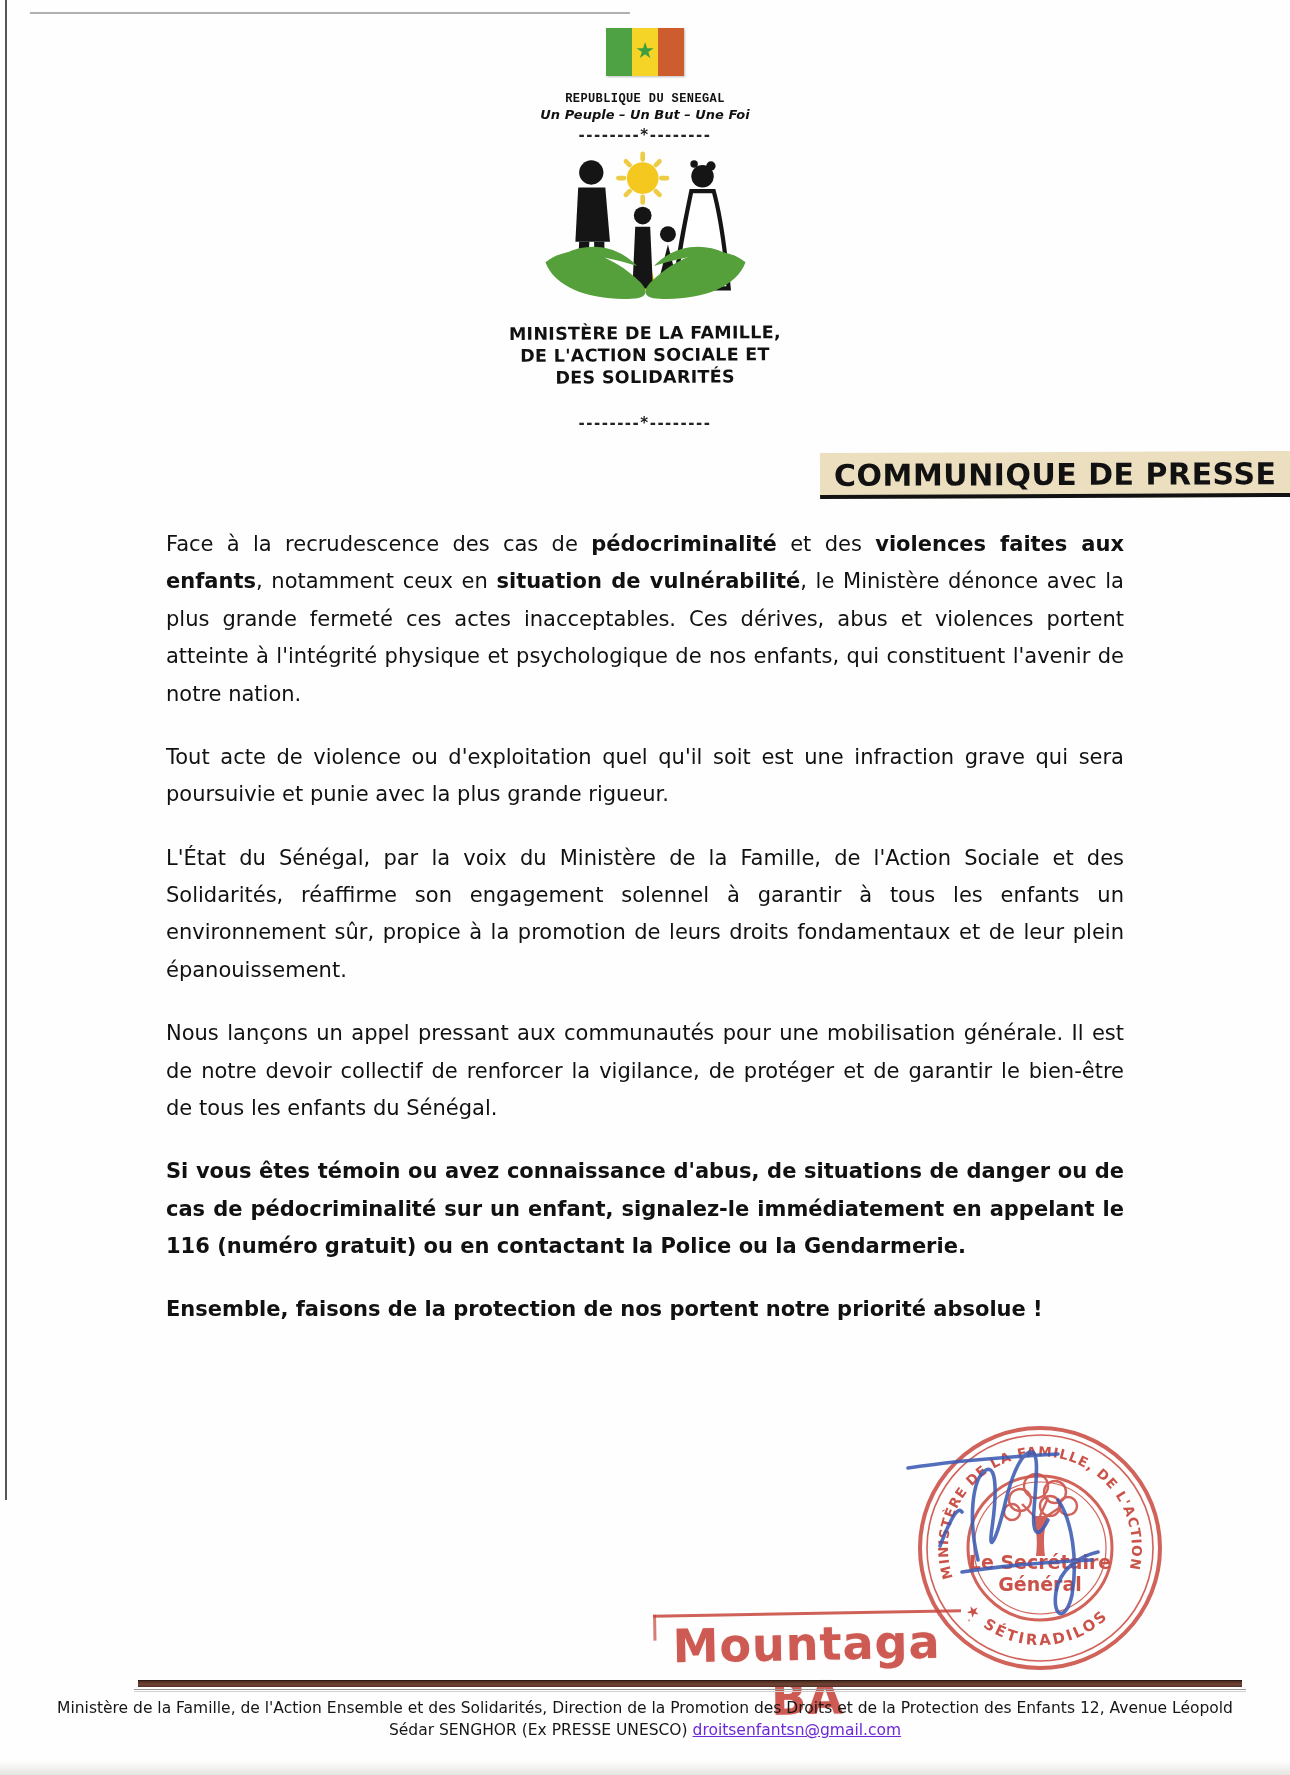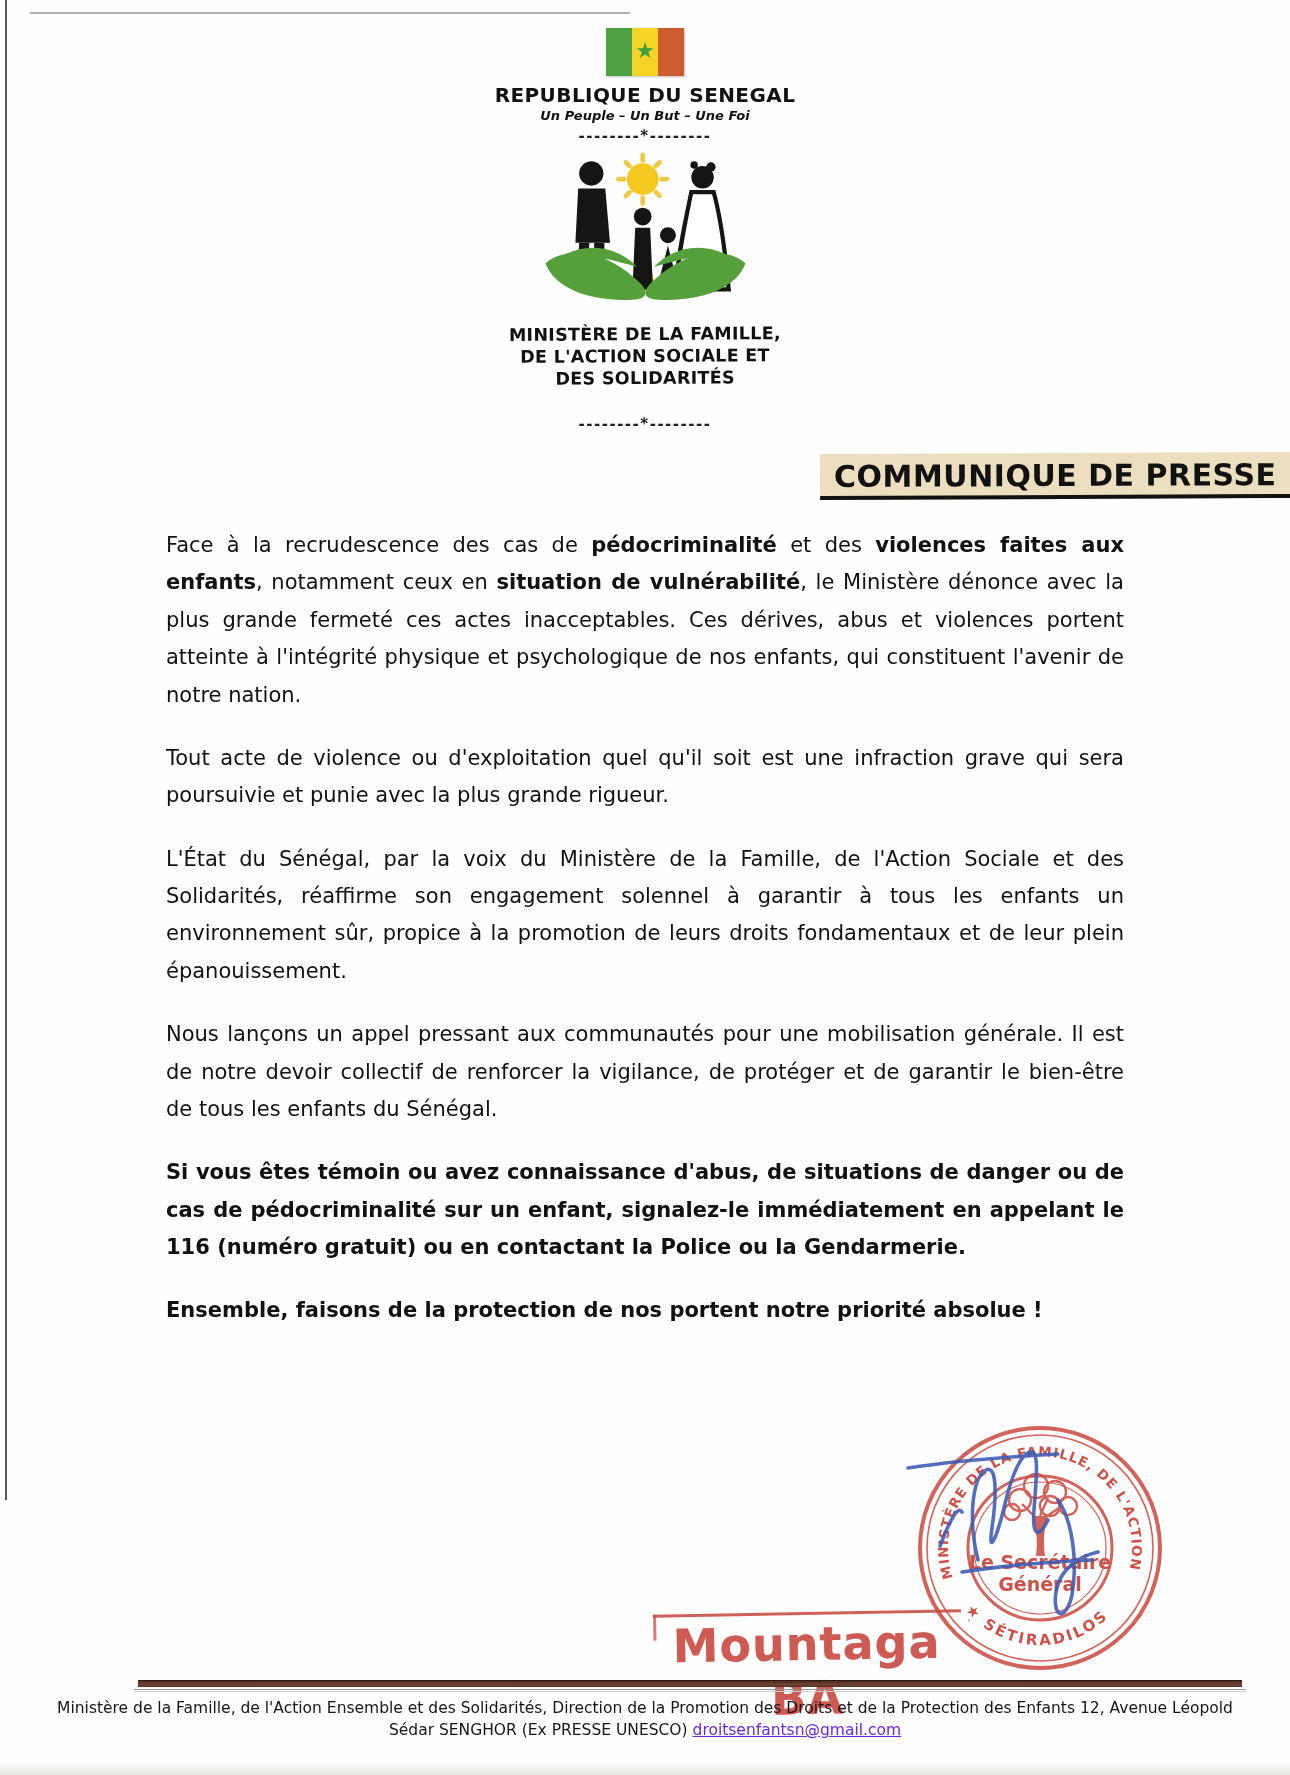--- a/index.html
+++ b/index.html
@@ -17,21 +17,21 @@
   .scan-left-line{position:absolute;left:5px;top:0;width:2px;height:1500px;background:#2b2b2b;opacity:.8;}
   .scan-top-line{position:absolute;left:30px;top:12px;width:600px;height:2px;background:#555;opacity:.45;}
   .scan-bottom-strip{position:absolute;left:0;right:0;bottom:0;height:14px;background:linear-gradient(#fefefe,#e5e5e2);}
 
   
   .header{text-align:center;padding-top:28px;}
   .flag{display:inline-block;width:78px;height:48px;box-shadow:1px 1px 2px rgba(0,0,0,.25);}
   .flag .bands{display:flex;width:100%;height:100%;}
   .flag .band{flex:1;position:relative;}
   .flag .star{position:absolute;left:50%;top:50%;transform:translate(-50%,-54%);font-size:22px;line-height:1;}
-  .republic{margin-top:3px;font-size:20px;font-weight:bold;letter-spacing:.4px;}
+  .republic{margin-top:12px;font-size:12px;font-weight:bold;letter-spacing:.4px;font-family:Liberation Mono, monospace;}
   .motto{font-size:13px;font-weight:bold;font-style:italic;margin-top:1px;}
   .dash-sep{font-size:15px;font-weight:bold;letter-spacing:1.5px;color:#222;margin-top:4px;}
   .logo{margin-top:2px;}
   .ministry{margin-top:4px;font-size:17.5px;font-weight:bold;line-height:22px;letter-spacing:.3px;transform:rotate(-.4deg);}
   .dash-sep2{margin-top:26px;}
 
   
   .title-wrap{text-align:right;margin-top:20px;}
   .doc-title{
     display:inline-block;

